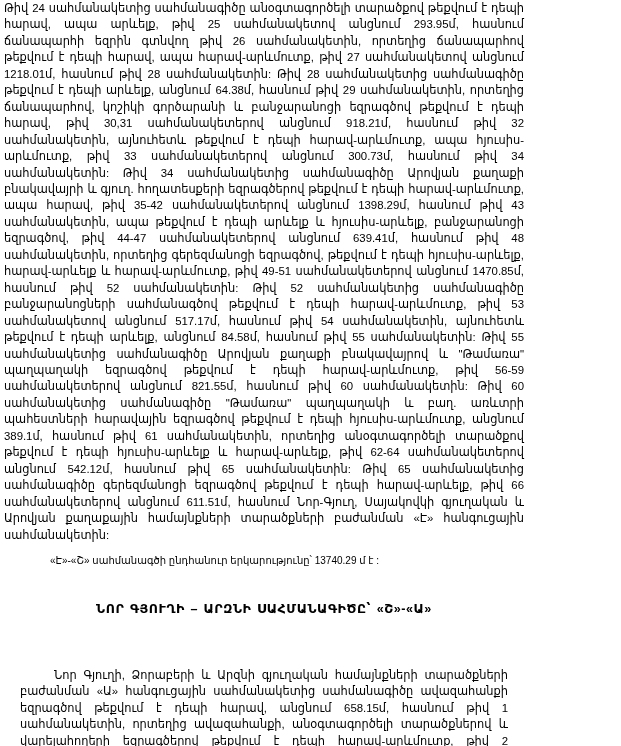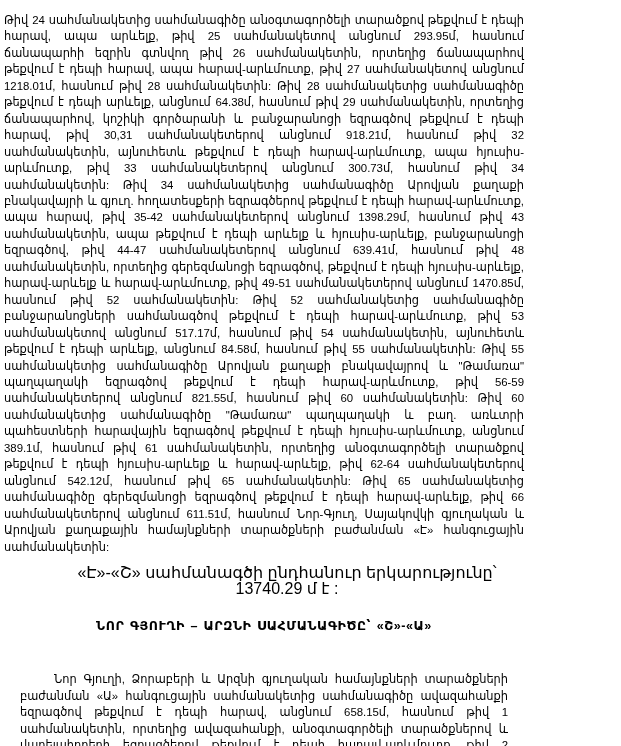--- a/index.html
+++ b/index.html
@@ -14,49 +14,49 @@
     overflow: hidden;
     font-family: "Liberation Sans", "DejaVu Sans", sans-serif;
     color: #000000;
     -webkit-font-smoothing: none;
   }
   .page {
     position: relative;
     width: 528px;
     height: 746px;
     box-sizing: border-box;
-    padding: 12px 4px 0 4px;
+    padding: 0 4px 0 4px;
   }
   .para {
     font-size: 11.4px;
     line-height: 16.45px;
     text-align: justify;
     text-justify: inter-word;
     margin: 16px;
     letter-spacing: -0.02px;
     word-spacing: 0.2px;
   }
   .para.indent {
     text-indent: 34px;
   }
   .flow {
     margin: 0;
   }
   .sum-line {
-    font-size: 16px;
+    font-size: 10px;
     line-height: 16.45px;
     margin: 0;
     padding-left: 46px;
-    text-align: center;
+    text-align: left;
   }
   .heading {
     font-size: 12.6px;
     line-height: 16.45px;
     text-align: center;
-    margin: 4px;
+    margin: 16px;
     letter-spacing: 0.55px;
     word-spacing: 1.5px;
   }
   .spacer-sm { height: 10px; }
   .spacer-md { height: 16px; }
   .spacer-lg { height: 17px; }
 </style>
 </head>
 <body>
 

